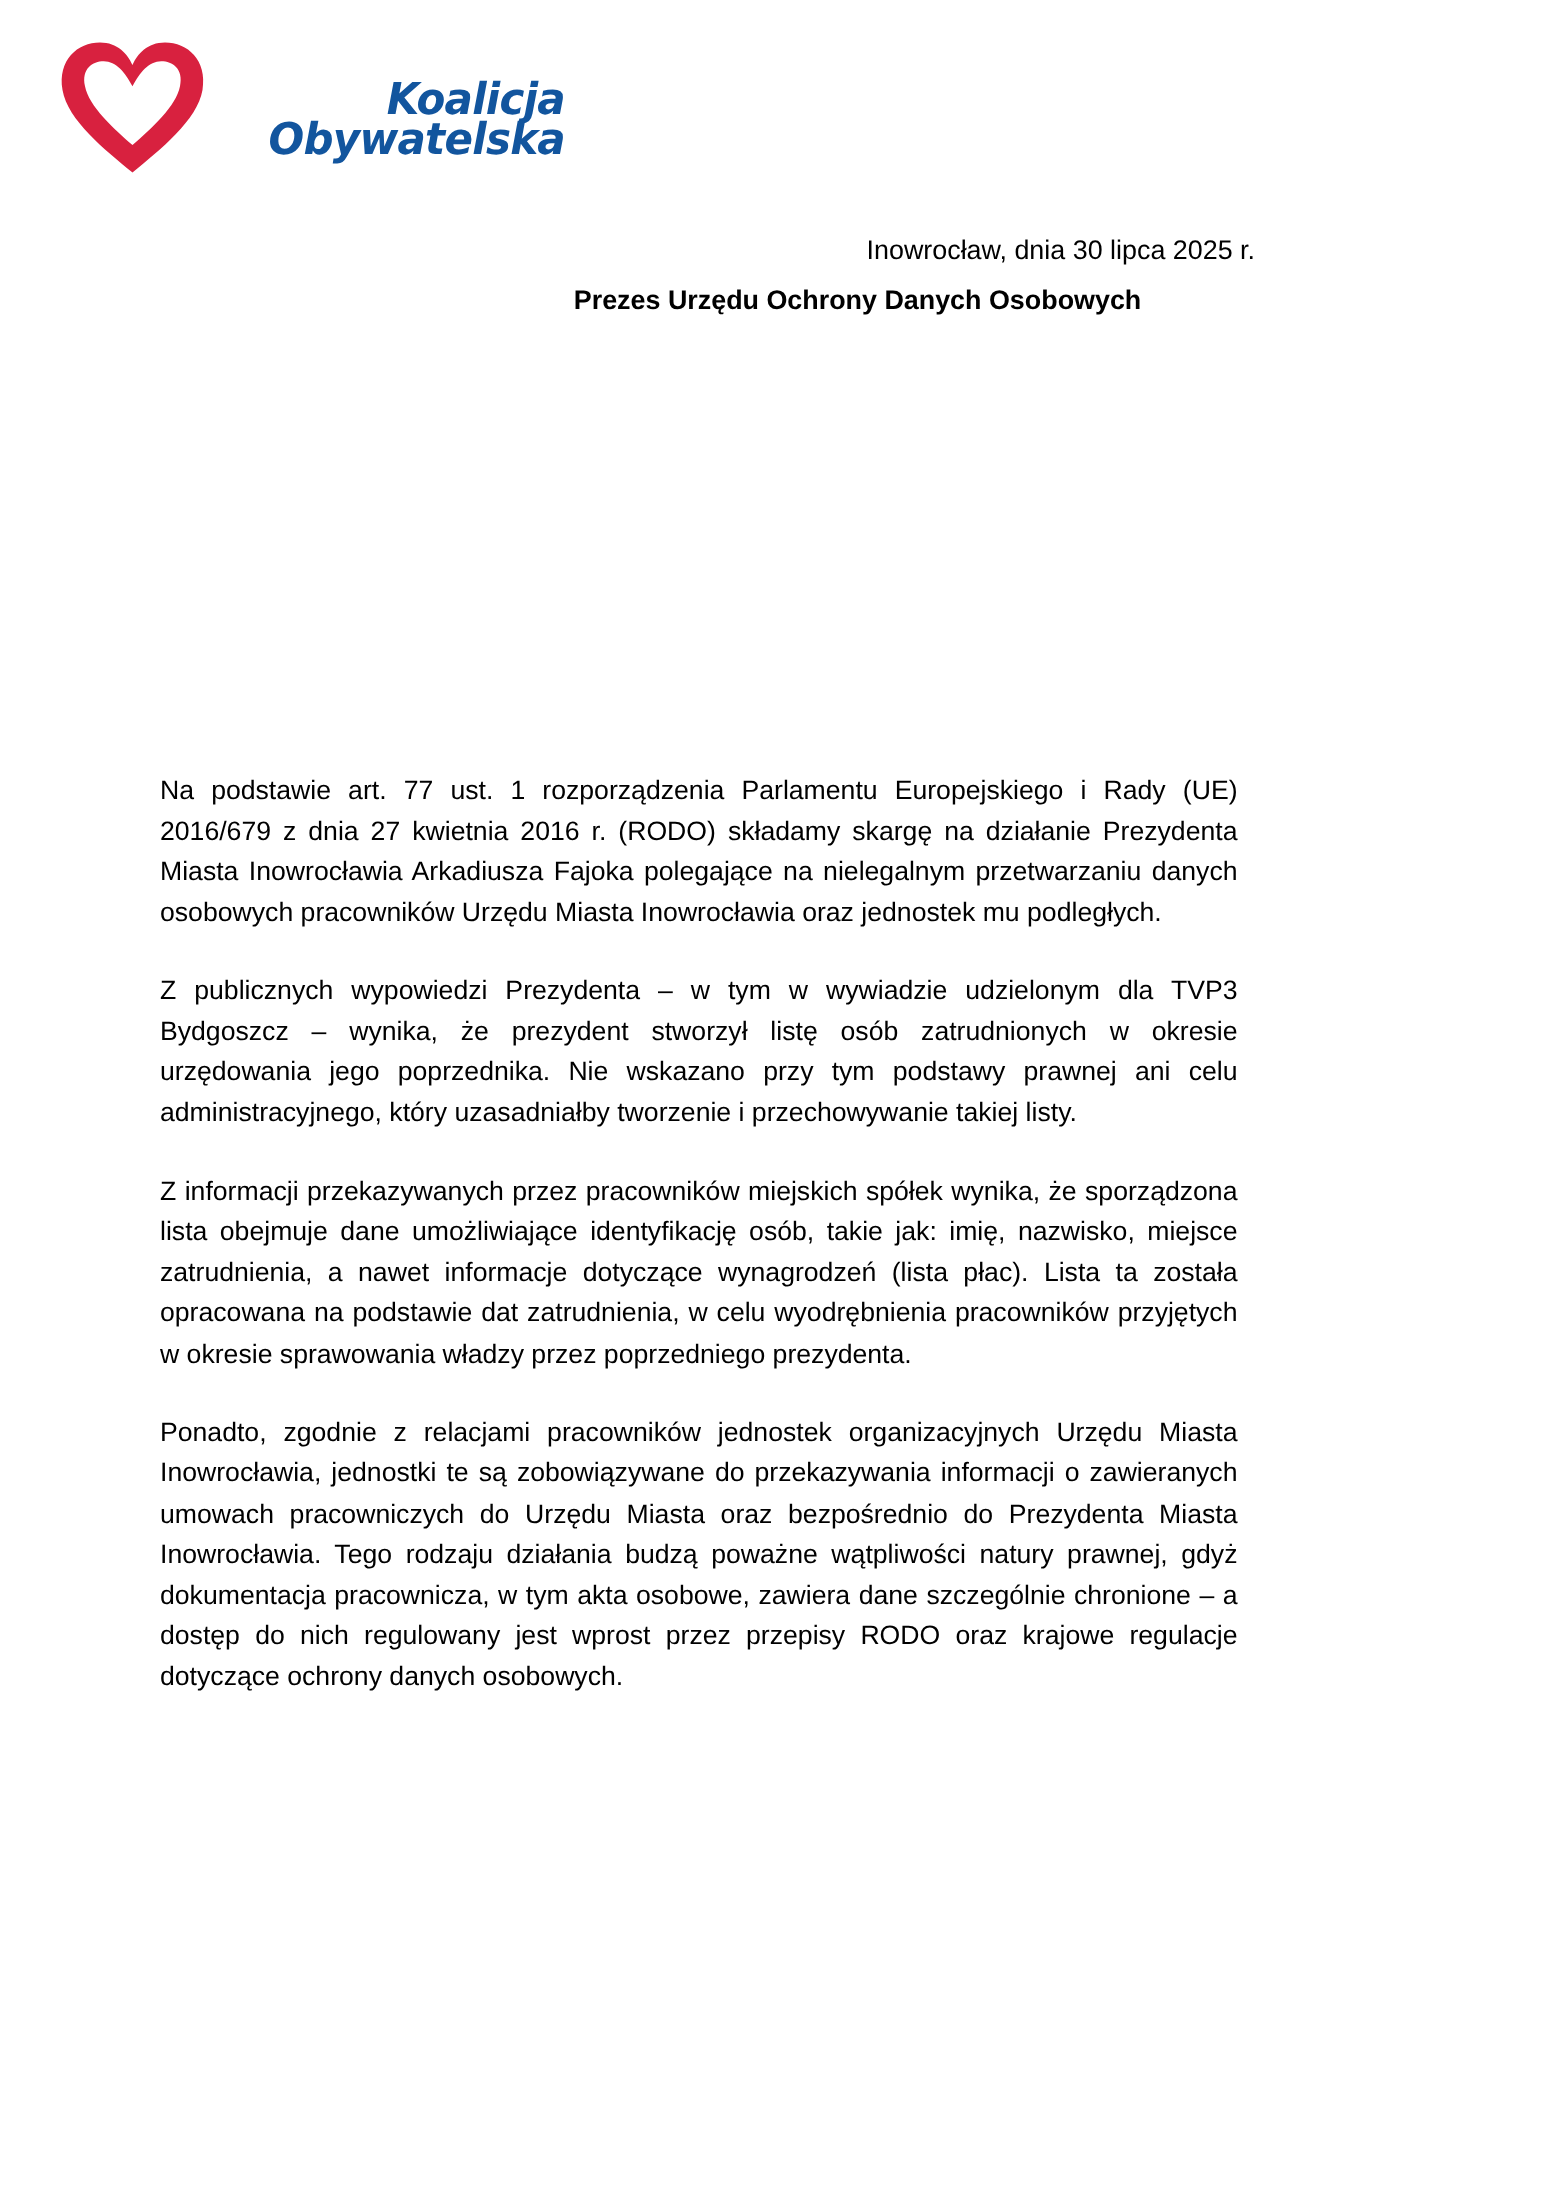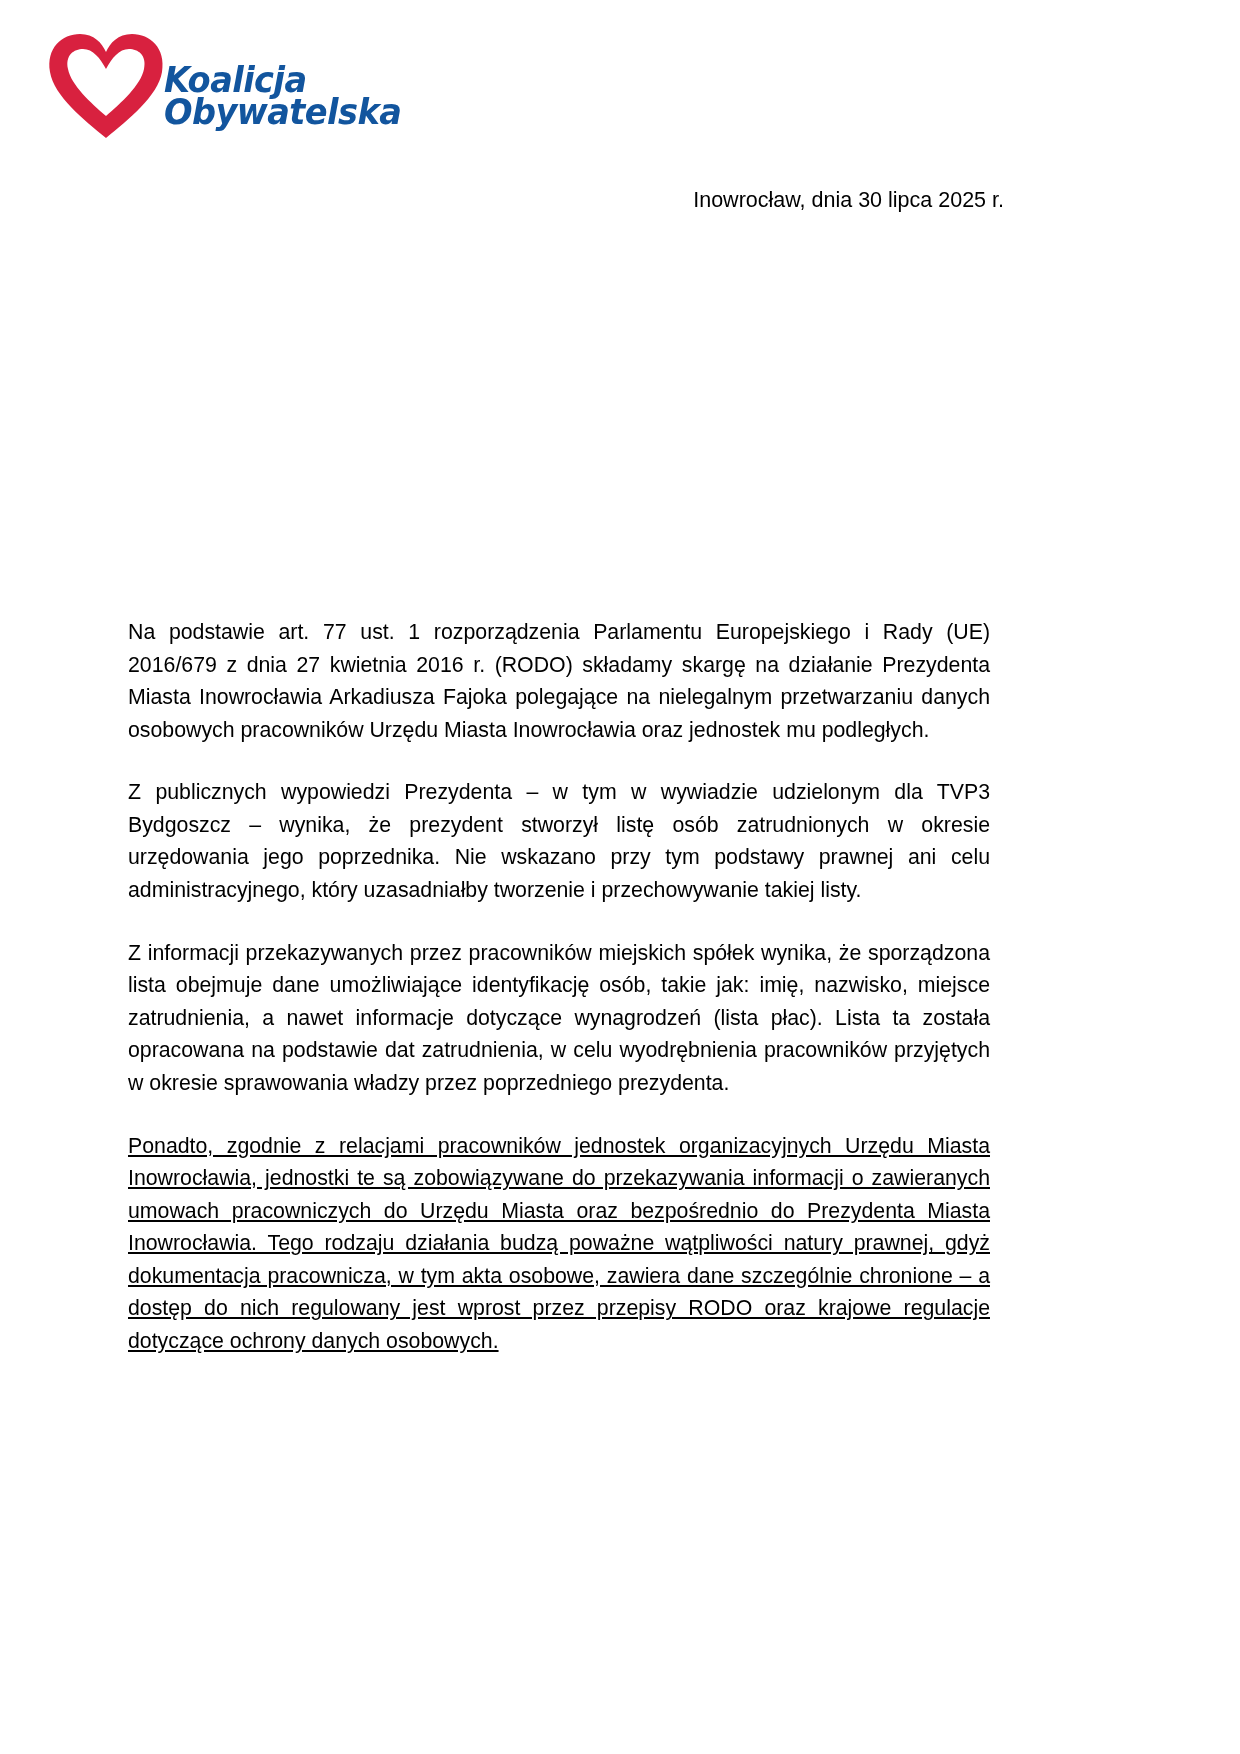--- a/index.html
+++ b/index.html
@@ -25,20 +25,21 @@
     box-sizing: border-box;
   }
 
   
   .logo-block {
     position: absolute;
     left: 44px;
     top: 28px;
     width: 420px;
     height: 112px;
+    text-align: right;
   }
   .logo-heart {
     position: absolute;
     left: 0px;
     top: 2px;
     width: 124px;
     height: 112px;
   }
   .logo-wordmark {
     position: absolute;
@@ -120,21 +121,20 @@
   .para {
     font-size: 21.3px;
     line-height: 1.53;
     text-align: justify;
     text-justify: inter-word;
     margin: 0 0 30px 0;
     hyphens: none;
   }
   .para:last-child {
     margin-bottom: 0;
-    text-decoration: underline;
   }
 </style>
 </head>
 <body>
 
 <div class="page">
 
   <div class="logo-block">
     <div class="logo-heart">
       <svg viewBox="0 0 124 112" width="124" height="112" aria-hidden="true">
@@ -156,20 +156,21 @@
     </div>
     <div class="logo-wordmark">
       <span class="logo-line">Koalicja</span>
       <span class="logo-line second">Obywatelska</span>
     </div>
   </div>
 
   <div class="date-line">Inowrocław, dnia 30 lipca 2025 r.</div>
 
   <div class="addressee">
+    <p class="addressee-line">Prezes Urzędu Ochrony Danych Osobowych</p>
   </div>
 
 
   <div class="body-block">
     <p class="para">Na podstawie art. 77 ust. 1 rozporządzenia Parlamentu Europejskiego i Rady (UE) 2016/679 z dnia 27 kwietnia 2016 r. (RODO) składamy skargę na działanie Prezydenta Miasta Inowrocławia Arkadiusza Fajoka polegające na nielegalnym przetwarzaniu danych osobowych pracowników Urzędu Miasta Inowrocławia oraz jednostek mu podległych.</p>
     <p class="para">Z publicznych wypowiedzi Prezydenta – w tym w wywiadzie udzielonym dla TVP3 Bydgoszcz – wynika, że prezydent stworzył listę osób zatrudnionych w okresie urzędowania jego poprzednika. Nie wskazano przy tym podstawy prawnej ani celu administracyjnego, który uzasadniałby tworzenie i przechowywanie takiej listy.</p>
     <p class="para">Z informacji przekazywanych przez pracowników miejskich spółek wynika, że sporządzona lista obejmuje dane umożliwiające identyfikację osób, takie jak: imię, nazwisko, miejsce zatrudnienia, a nawet informacje dotyczące wynagrodzeń (lista płac). Lista ta została opracowana na podstawie dat zatrudnienia, w celu wyodrębnienia pracowników przyjętych w okresie sprawowania władzy przez poprzedniego prezydenta.</p>
     <p class="para">Ponadto, zgodnie z relacjami pracowników jednostek organizacyjnych Urzędu Miasta Inowrocławia, jednostki te są zobowiązywane do przekazywania informacji o zawieranych umowach pracowniczych do Urzędu Miasta oraz bezpośrednio do Prezydenta Miasta Inowrocławia. Tego rodzaju działania budzą poważne wątpliwości natury prawnej, gdyż dokumentacja pracownicza, w tym akta osobowe, zawiera dane szczególnie chronione – a dostęp do nich regulowany jest wprost przez przepisy RODO oraz krajowe regulacje dotyczące ochrony danych osobowych.</p>
   </div>
 

